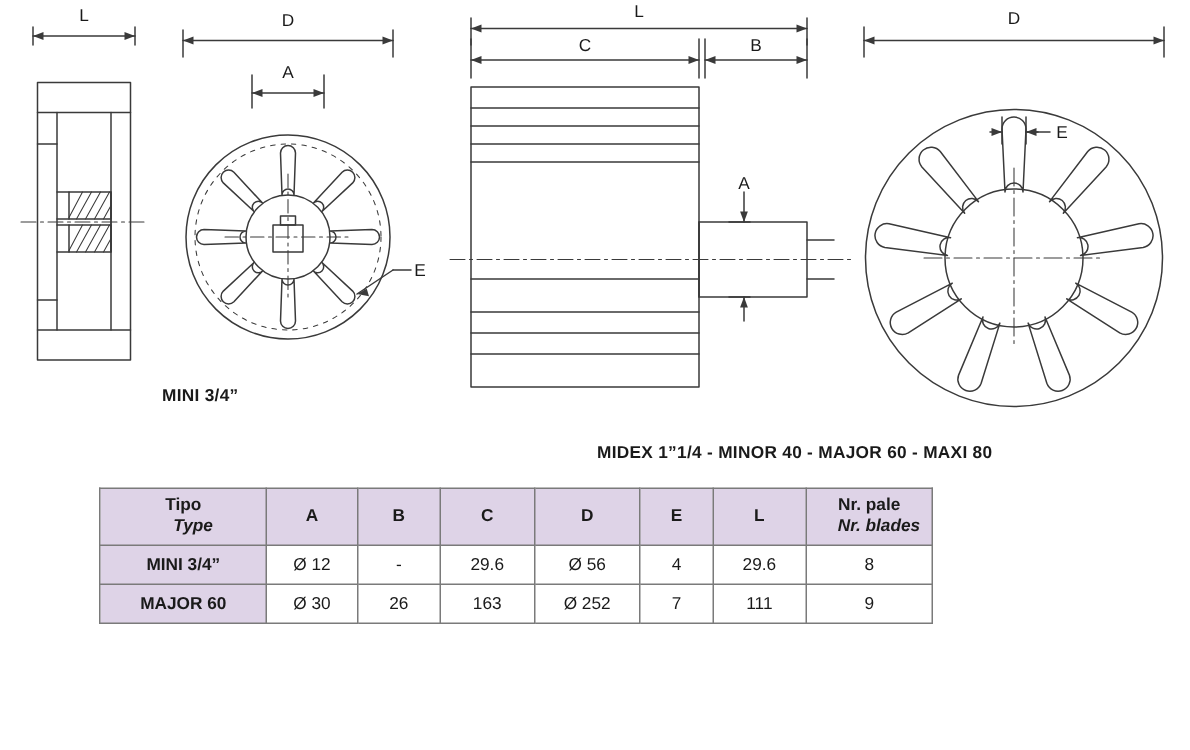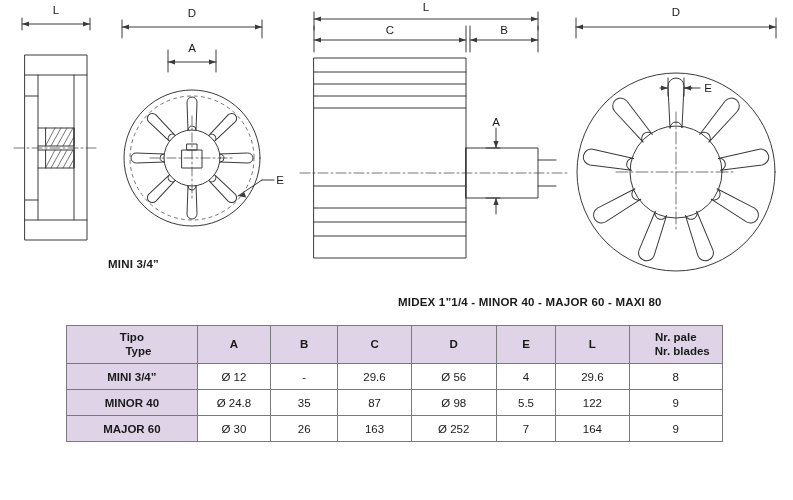--- a/index.html
+++ b/index.html
@@ -27,39 +27,39 @@
     white-space: nowrap;
   }
   #cap-mini { left: 108px; top: 258px; }
   #cap-group { left: 398px; top: 296px; }
 
   
   #spec-table {
     position: absolute;
     left: 66px;
     top: 325px;
-    width: 657px;
+    width: 556px;
     border-collapse: collapse;
     font-size: 11.5px;
   }
   #spec-table th, #spec-table td {
     border: 1px solid #7a7a7a;
     text-align: center;
     vertical-align: middle;
     padding: 0;
     height: 26px;
   }
   #spec-table thead th {
     background: #ded3e7;
     font-weight: bold;
     height: 38px;
     line-height: 1.15;
   }
   #spec-table thead th.two-line span { display: block; }
-  #spec-table thead th.two-line .ital { font-weight: bold; padding-left: 13px; }
+  #spec-table thead th.two-line .ital { font-style: italic; font-weight: bold; padding-left: 13px; }
   #spec-table tbody td:first-child {
     background: #ded3e7;
     font-weight: bold;
     text-align: center;
   }
   #spec-table col.c-type { width: 132px; }
   #spec-table col.c-a { width: 74px; }
   #spec-table col.c-b { width: 68px; }
   #spec-table col.c-c { width: 74px; }
   #spec-table col.c-d { width: 86px; }
@@ -339,33 +339,23 @@
       <td>MINI 3/4”</td>
       <td>Ø 12</td>
       <td>-</td>
       <td>29.6</td>
       <td>Ø 56</td>
       <td>4</td>
       <td>29.6</td>
       <td>8</td>
     </tr>
     <tr>
-      <td>MINOR 40</td>
-      <td>Ø 24.8</td>
-      <td>35</td>
-      <td>87</td>
-      <td>Ø 98</td>
-      <td>5.5</td>
-      <td>122</td>
-      <td>9</td>
-    </tr>
-    <tr>
       <td>MAJOR 60</td>
       <td>Ø 30</td>
       <td>26</td>
       <td>163</td>
       <td>Ø 252</td>
       <td>7</td>
-      <td>164</td>
+      <td>111</td>
       <td>9</td>
     </tr>
   </tbody>
 </table>
 
 </body></html>

